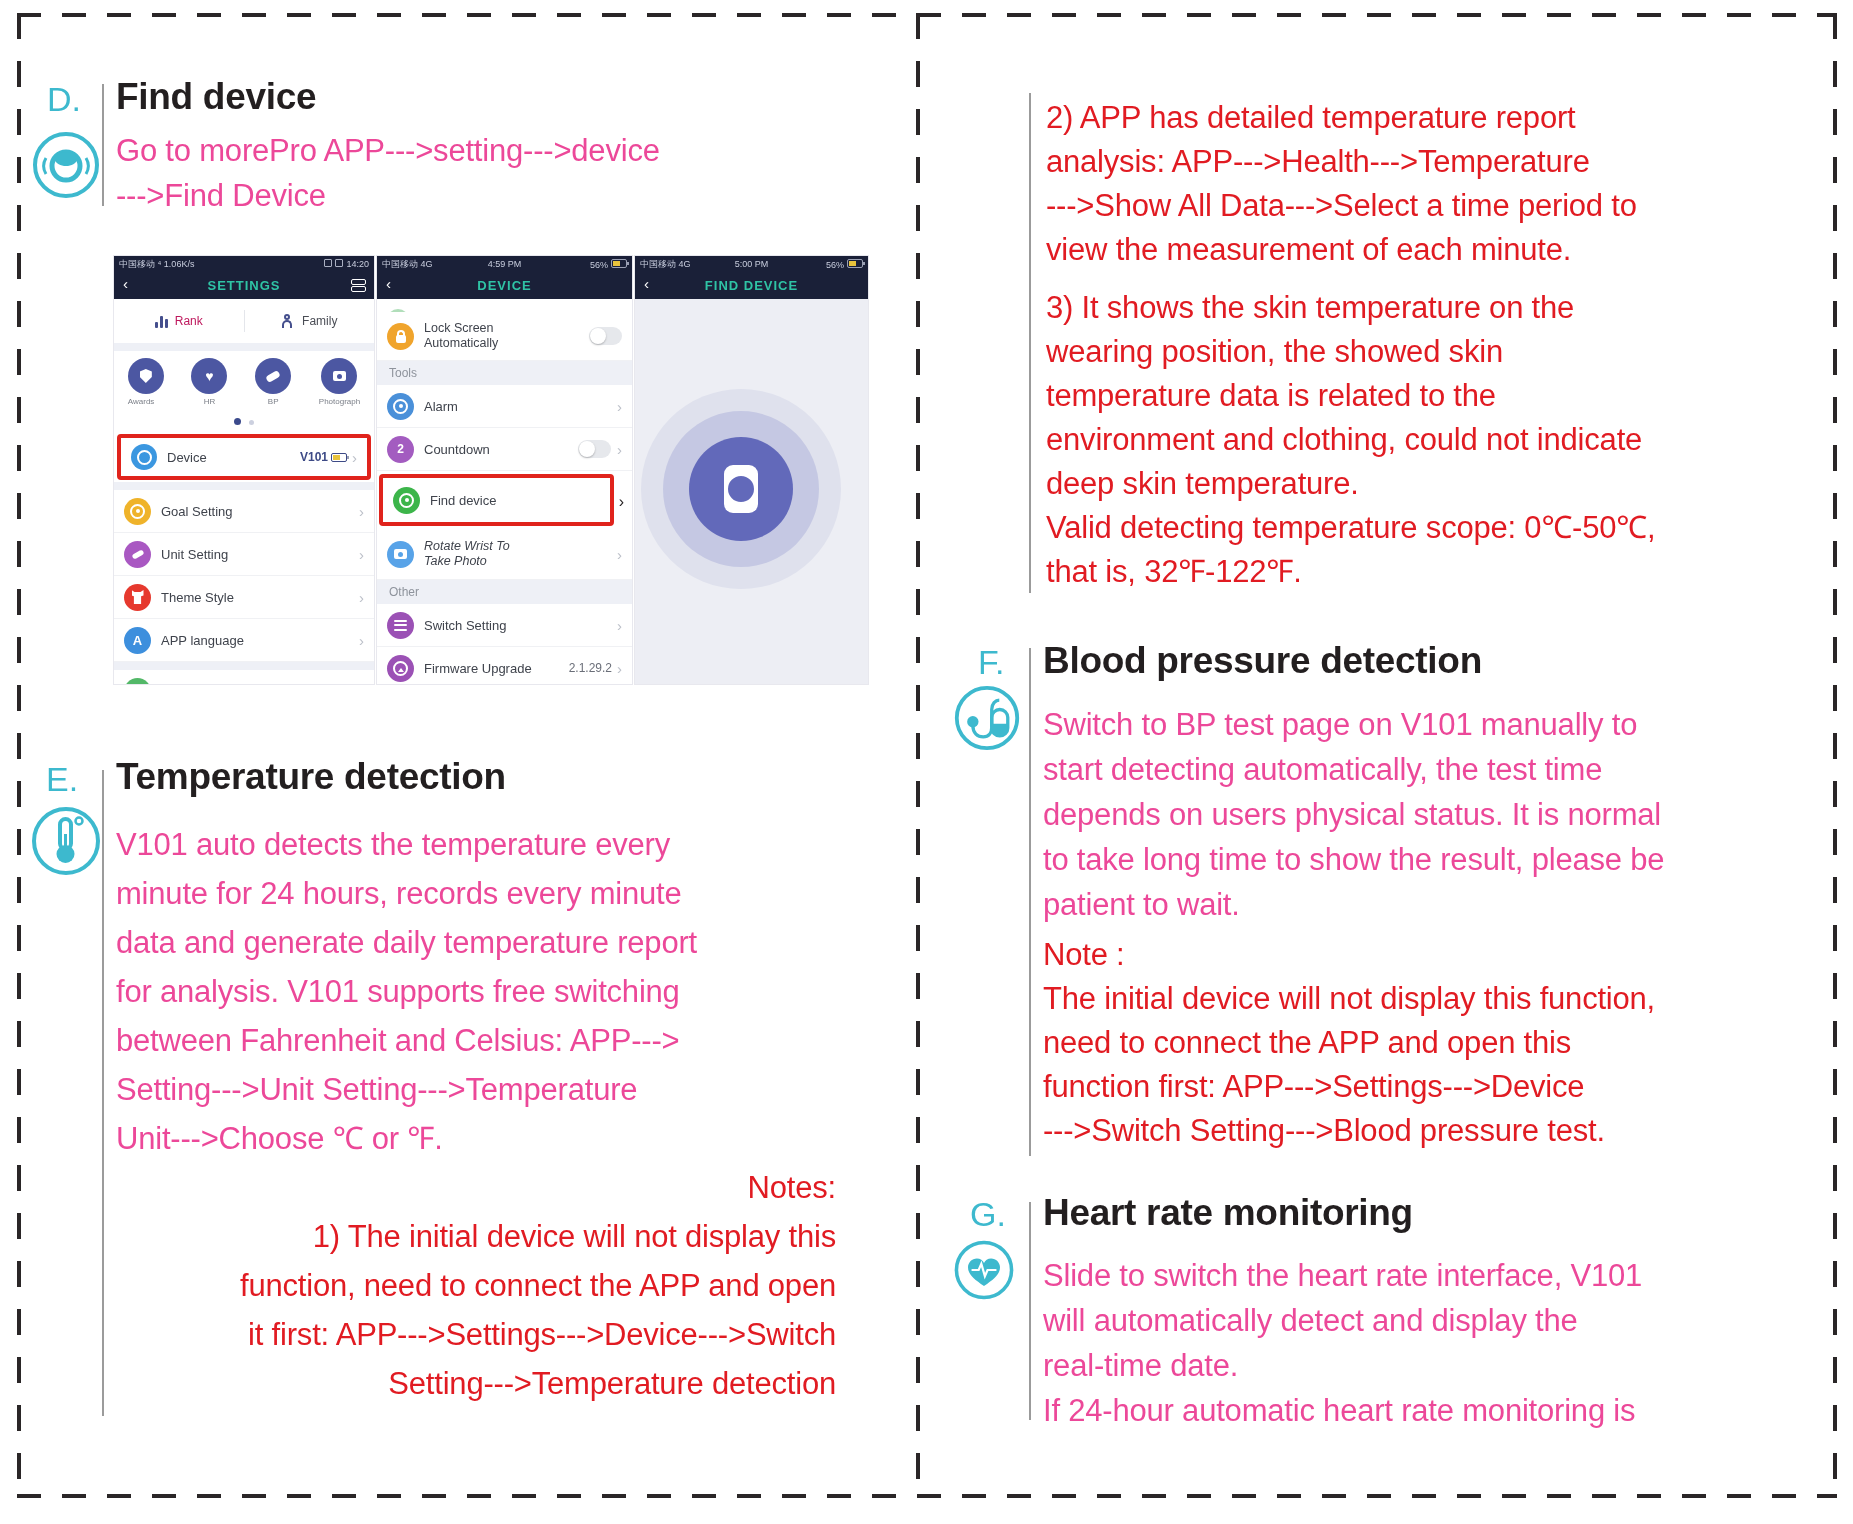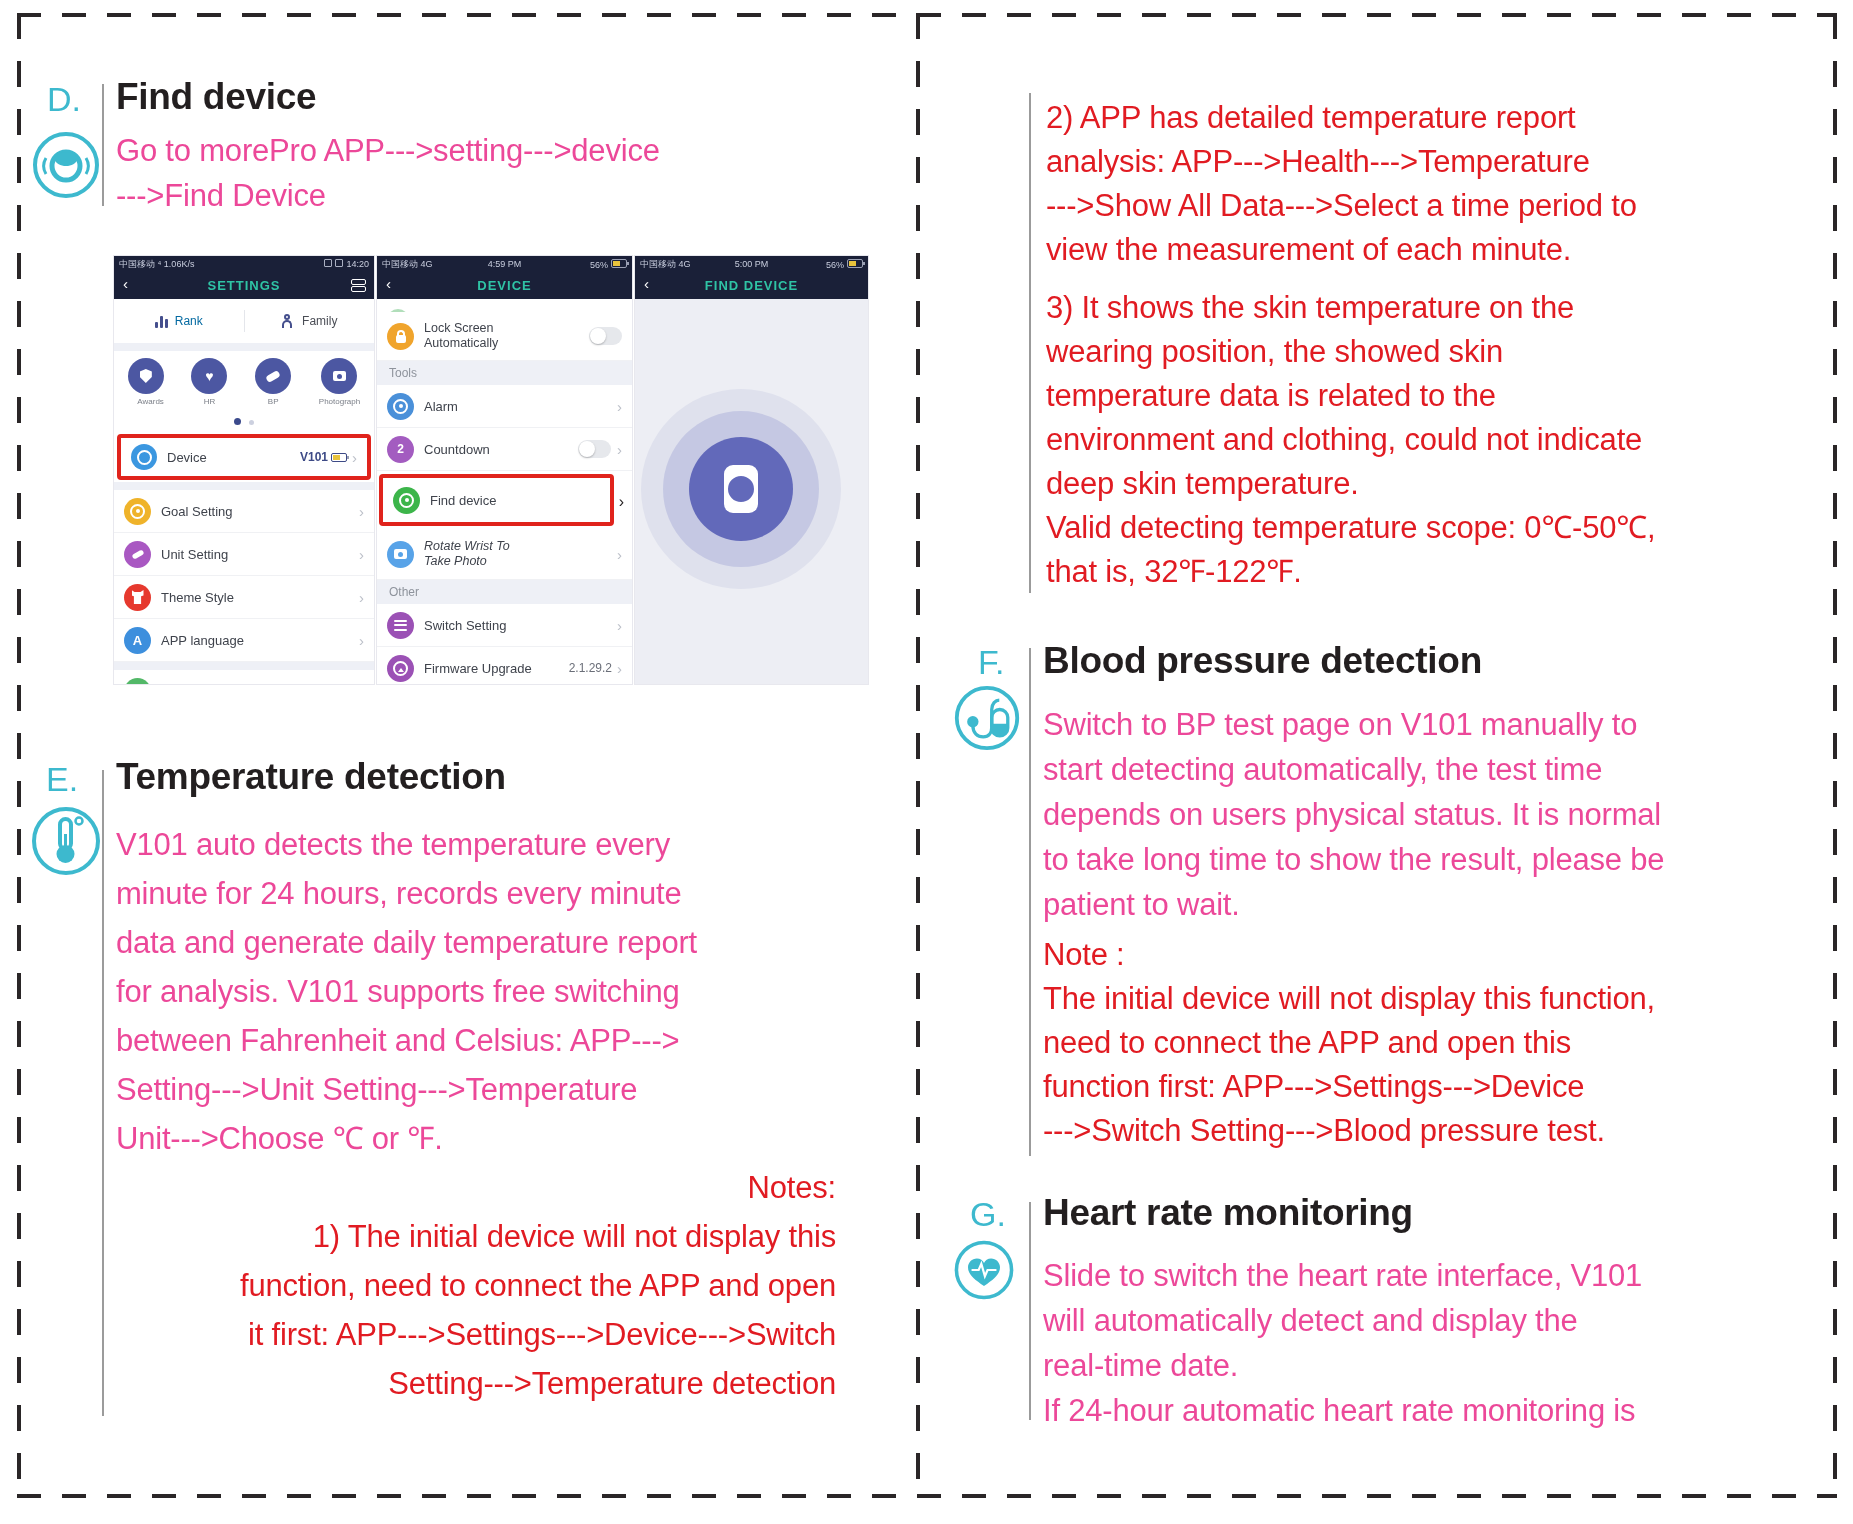--- a/index.html
+++ b/index.html
@@ -107,31 +107,31 @@
         <span class="ttl">SETTINGS</span>
         <span class="switch-ic"></span>
       </div>
       <div style="display:flex;height:44px;align-items:center;background:#fff;">
         <div style="flex:1;display:flex;align-items:center;justify-content:center;gap:7px;">
           <span class="gl-rank">
               <i style="height:6px;"></i>
               <i style="height:12px;"></i>
               <i style="height:9px;"></i>
             </span>
-          <span style="font-size:12px;color:#0369a1;">Rank</span>
+          <span style="font-size:12px;color:#be185d;">Rank</span>
         </div>
         <div style="width:1px;height:22px;background:#e4e6eb;"></div>
         <div style="flex:1;display:flex;align-items:center;justify-content:center;gap:7px;">
           <span class="gl-person"></span>
           <span style="font-size:12px;color:#4a4d55;">Family</span>
         </div>
       </div>
       <div class="band"></div>
       <div style="height:74px;background:#fff;display:flex;justify-content:space-around;align-items:flex-start;padding-top:7px;position:relative;">
-        <div style="text-align:right;">
+        <div style="text-align:left;">
           <div class="mi" style="width:36px;height:36px;background:#4c57a2;margin:0 auto;">
               <span class="gl-shield"></span>
             </div>
           <div style="font-size:8px;color:#7c8089;margin-top:3px;">Awards</div>
         </div>
         <div style="text-align:center;">
           <div class="mi" style="width:36px;height:36px;background:#4c57a2;margin:0 auto;">
               <span class="gl-heart">♥</span>
             </div>
           <div style="font-size:8px;color:#7c8089;margin-top:3px;">HR</div>

